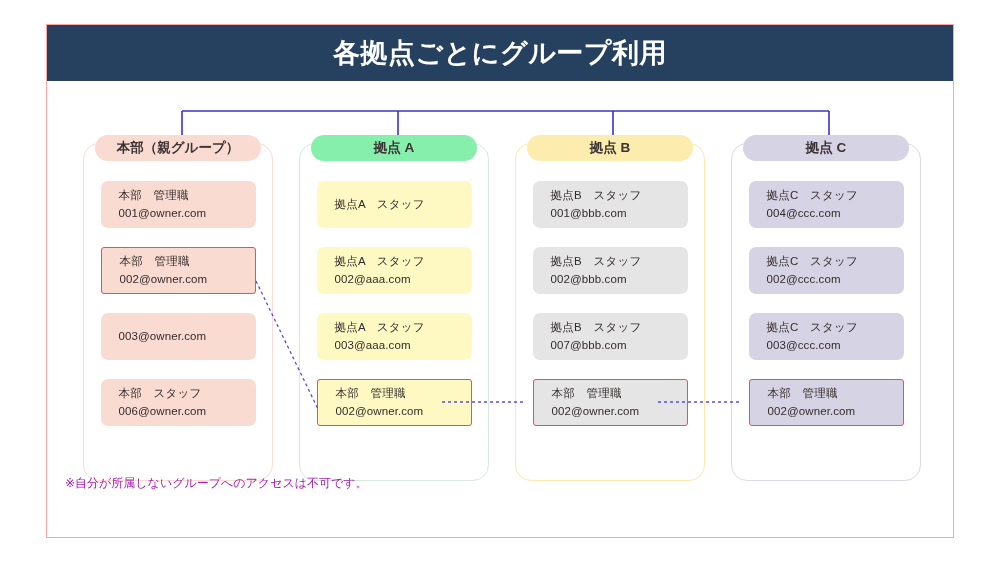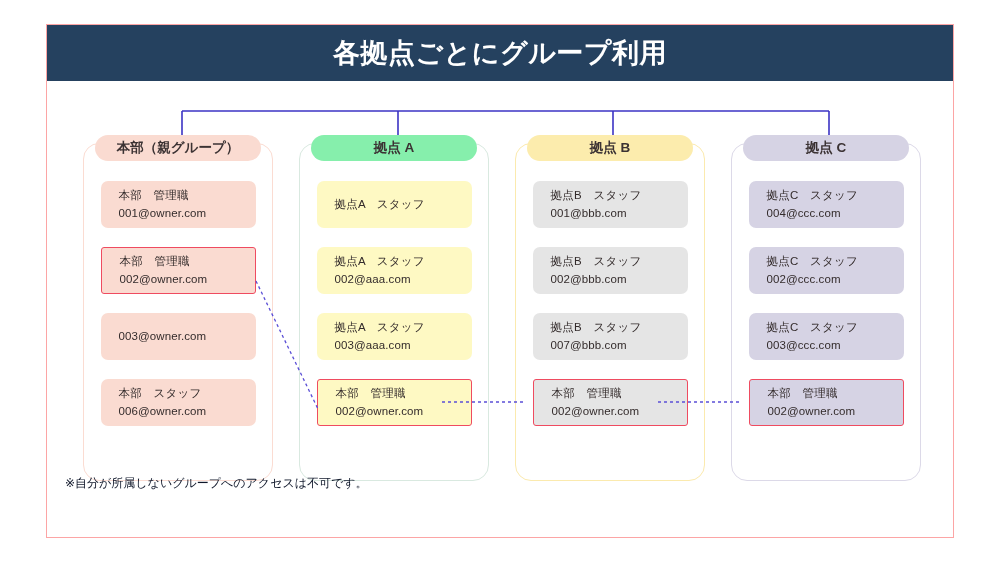--- a/index.html
+++ b/index.html
@@ -77,21 +77,21 @@
   .theme-purple .col-pill{background:#d6d3e4;}
   .theme-purple .col-box {border-color:#dcd9e8;}
   .theme-purple .cell    {background:#d6d3e4;}
 
   
   #links{position:absolute;left:0;top:0;width:908px;height:514px;pointer-events:none;z-index:5;}
 
   
   #notes{
     position:absolute;left:18px;top:446px;width:880px;
-    font-size:12px;color:#0f172a;line-height:2.0;
+    font-size:12px;color:#a21caf;line-height:2.0;
   }
   .note{white-space:nowrap;}
 </style>
 </head>
 <body>
 
 <div id="card">
 
   <div id="header">
     <div id="header-title">各拠点ごとにグループ利用</div>

